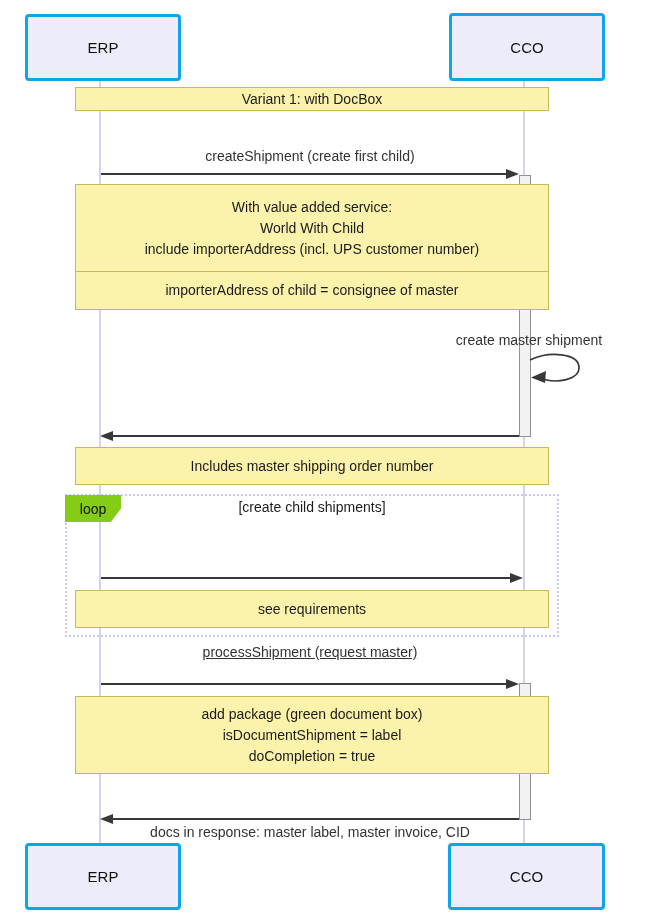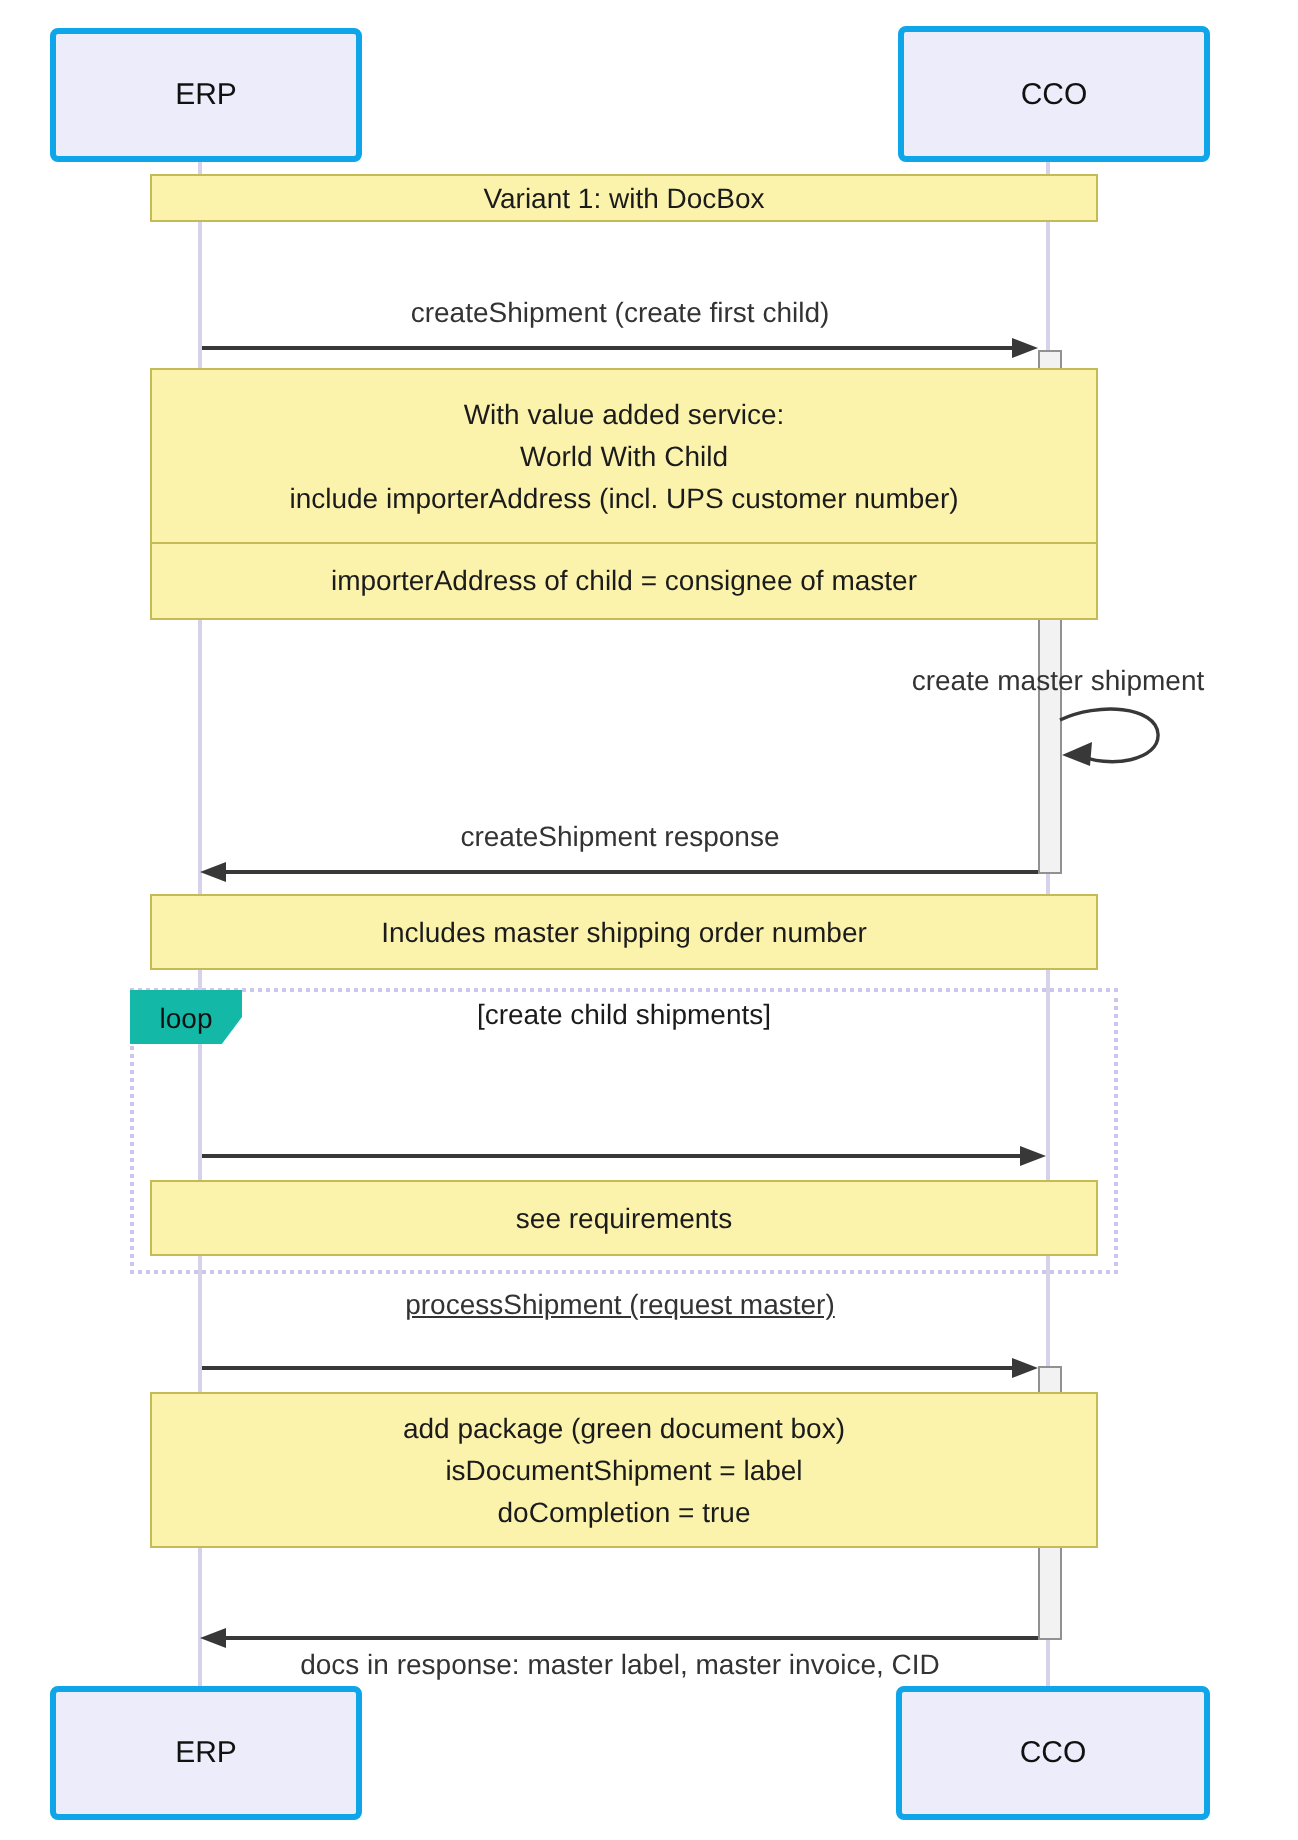--- a/index.html
+++ b/index.html
@@ -100,21 +100,21 @@
     height: 143px;
     border: 2px dotted #ccc6ec;
     box-sizing: border-box;
     z-index: 3;
   }
   .loop-tab {
     left: 65px;
     top: 495px;
     width: 56px;
     height: 27px;
-    background: #14b8a6;
+    background: #84cc16;
     clip-path: polygon(0 0, 100% 0, 100% 50%, 82% 100%, 0 100%);
     display: flex;
     align-items: center;
     justify-content: center;
     font-size: 14px;
     color: #111;
     z-index: 5;
   }
   .loop-cond {
     left: 65px;
@@ -179,21 +179,20 @@
   <div class="abs note" style="top:271px; height:39px;">
     <span>importerAddress of child = consignee of master</span>
   </div>
 
   <div class="abs self-label" style="top:332px;">create master shipment</div>
   <svg class="abs self-loop-svg" style="left:529px; top:352px;" width="52" height="35" viewBox="0 0 52 35">
     <path d="M 1 8 C 20 -1 49 1 50 15 C 51 28 26 33 9 25" fill="none" stroke="#383838" stroke-width="1.7"></path>
     <polygon points="17,19 2,25.5 16,31" fill="#383838"></polygon>
   </svg>
 
-  <div class="abs msg-label" style="top:410px;">createShipment response</div>
   <div class="abs msg-line" style="left:103px; top:435px; width:416px;"></div>
   <div class="abs arrow-left" style="left:100px; top:431px;"></div>
 
   <div class="abs note" style="top:447px; height:38px;">
     <span>Includes master shipping order number</span>
   </div>
 
   <div class="abs loop-frame"></div>
   <div class="abs loop-tab">
     <span>loop</span>

